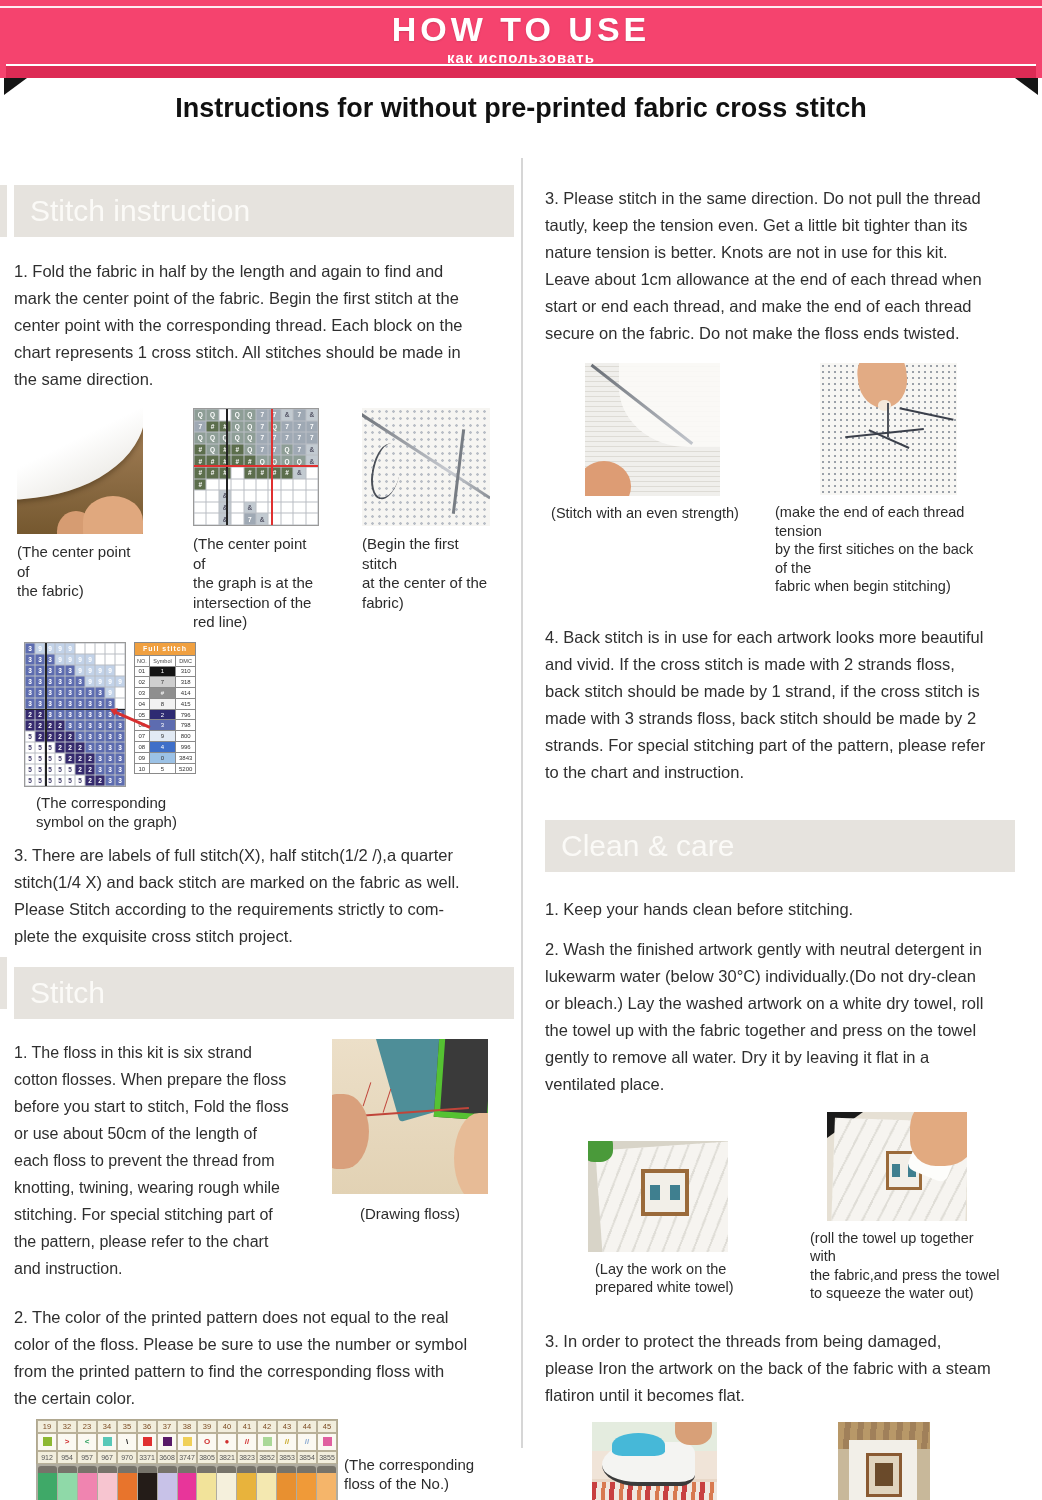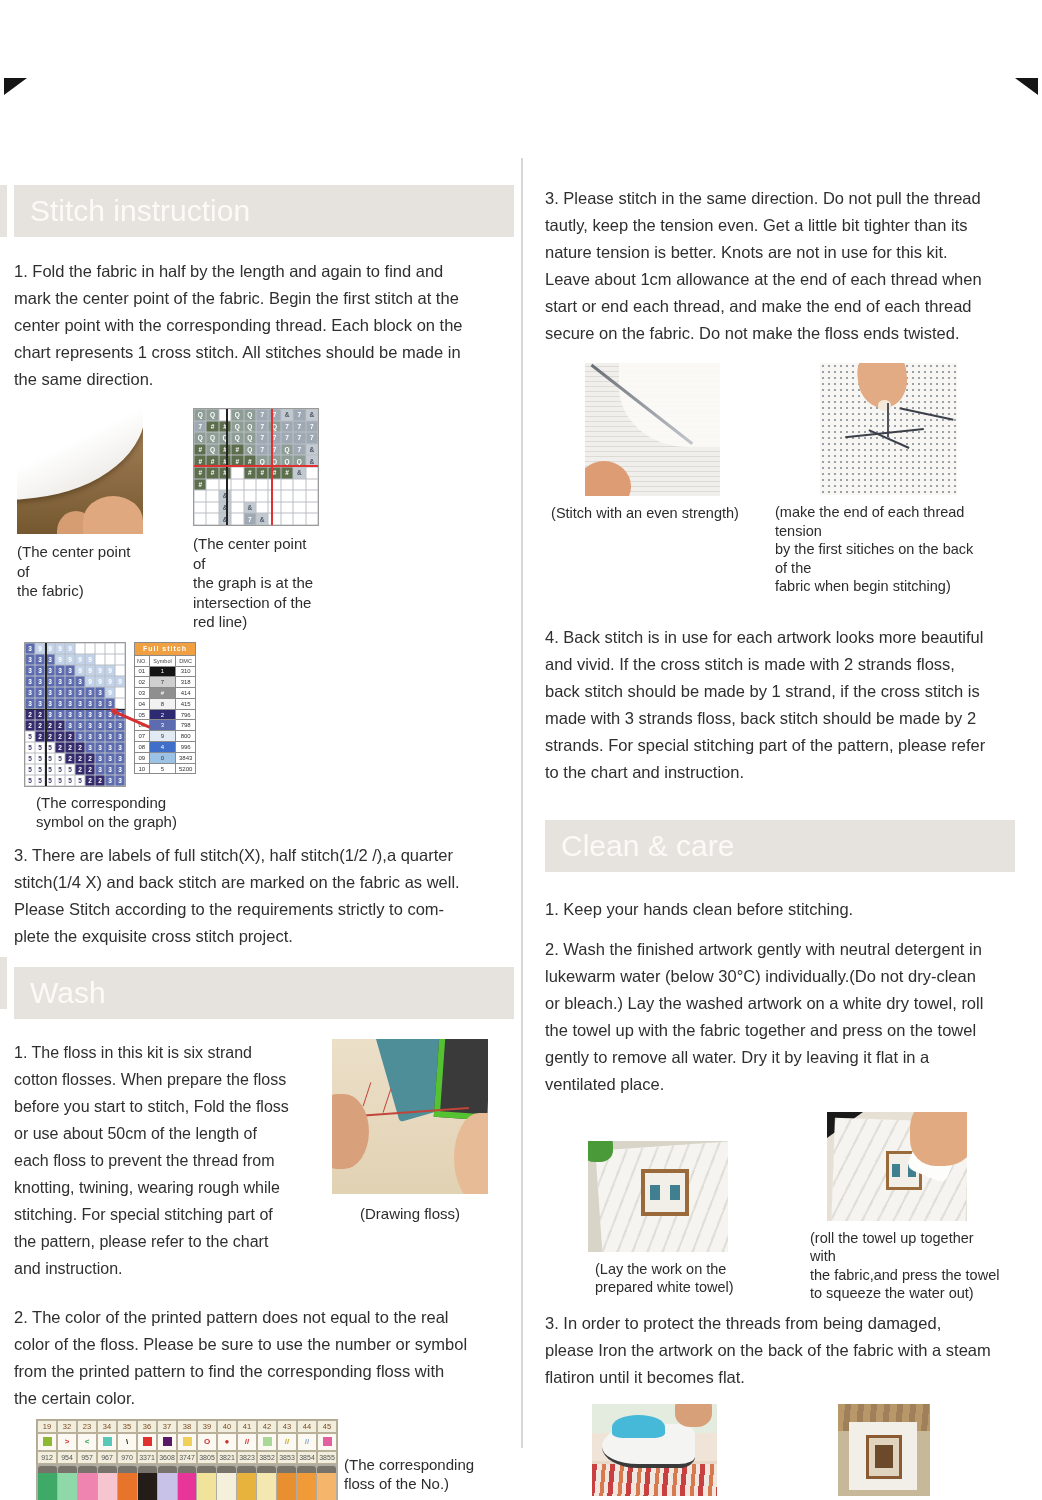--- a/index.html
+++ b/index.html
@@ -146,21 +146,21 @@
     transform:rotate(-4deg); }
   .towel2 { transform:rotate(2deg); left:4%; top:8%; }
   .motif { position:absolute; left:38%; top:26%; width:34%; height:42%; border:4px solid #9a6a3a; background:#f2efe8; }
   .motif .w1,.motif .w2 { position:absolute; top:30%; width:26%; height:40%; background:#3f7f8f; }
   .motif .w1 { left:12%; } .motif .w2 { right:12%; }
   .motif2 { left:42%; top:36%; width:26%; height:36%; border-width:3px; }
   .greenery { position:absolute; left:-4%; top:-7%; width:22%; height:26%; background:#4a9a3a; border-radius:40%; }
   .darkcorner { position:absolute; left:0; top:0; width:0; height:0; border-top:26px solid #1a1a1a; border-right:36px solid transparent; }
   .roll-hand { position:absolute; right:-7%; top:-12%; width:48%; height:62%; background:#e2aa80; border-radius:45% 55% 50% 40%; }
   .roll-cloth { position:absolute; right:10%; top:28%; width:30%; height:32%; background:#fdfdfb; transform:rotate(22deg); border-radius:20%; }
-  .c-p3 { margin-top:7px; }
+  .c-p3 { margin-top:25px; }
   .i-figrow { margin-top:13px; }
   .if1 { width:210px; }
   .if1 .photo { margin-left:47px; }
   .if2 { width:215px; margin-left:25px; }
   .if2 .photo { margin-left:58px; }
   #ph-iron { width:125px; height:92px; background:linear-gradient(180deg,#e4ecdf 0 32%,#f0e4d8 32% 62%,#e8d8c8 62% 100%); }
   .iron-fabric { position:absolute; bottom:0; left:0; right:0; height:34%;
     background:repeating-linear-gradient(95deg,#c84040 0 5px,#f0e8e0 5px 10px,#d87a50 10px 14px,#f0e8e0 14px 18px); }
   .iron-body { position:absolute; left:8%; top:22%; width:74%; height:48%; background:#f4f4f2;
     border-radius:50% 20% 20% 45% / 60% 30% 30% 55%; border-bottom:4px solid #3a3a3a; }
@@ -171,23 +171,30 @@
     background:repeating-linear-gradient(95deg,#b89868 0 7px,#a0805a 7px 13px); }
   .dry-cloth { position:absolute; left:12%; top:20%; width:74%; height:74%; background:#f2efe8; }
   .dry-motif { position:absolute; left:30%; top:34%; width:40%; height:48%; border:3px solid #8a5a32; background:#e0d4be; }
   .dry-motif span { position:absolute; left:20%; top:20%; width:58%; height:58%; background:#6a4a2a; }
 </style>
 </head>
 <body>
 
 <div class="page">
 
+  <div class="banner">
+    <div class="banner-topline"></div>
+    <div class="banner-title">HOW TO USE</div>
+    <div class="banner-subtitle">как использовать</div>
+    <div class="banner-strip"></div>
+  </div>
   <div class="fold fold-left"></div>
   <div class="fold fold-right"></div>
 
+  <div class="page-title">Instructions for without pre-printed fabric cross stitch</div>
 
   <div class="divider"></div>
   <div class="edge-mark" style="top:185px;"></div>
   <div class="edge-mark" style="top:957px;"></div>
 
   <div class="col-left">
 
     <div class="secbar l-sec1">Stitch instruction</div>
 
     <p class="body l-p1">1. Fold the fabric in half by the length and again to find and
@@ -312,20 +319,30 @@
               <span style="background: rgb(255, 255, 255); color: rgb(153, 153, 153);"></span>
             </div>
           <div class="ov blk-v"></div>
           <div class="ov red-v"></div>
           <div class="ov red-h"></div>
         </div>
         <figcaption class="cap">(The center point of
 the graph is at the
 intersection of the
 red line)</figcaption>
+      </figure>
+      <figure class="lf3">
+        <div class="photo" id="ph-needle1">
+          <div class="thread-curl"></div>
+          <div class="needle"></div>
+          <div class="needle-v"></div>
+        </div>
+        <figcaption class="cap">(Begin the first stitch
+at the center of the
+fabric)</figcaption>
       </figure>
     </div>
 
     <div class="p2block">
       <div class="chartblock">
         <div class="chartrow">
           <div class="pattern-frame" style="width:102px;height:145px;">
             <div class="pgrid" id="pattern-large" style="grid-template-columns: repeat(10, 1fr);">
                 <span style="background: rgb(93, 108, 176); color: rgb(255, 255, 255);">3</span>
                 <span style="background: rgb(194, 210, 232); color: rgb(255, 255, 255);">9</span>
@@ -528,21 +545,21 @@
         <div class="cap chart-cap">(The corresponding
 symbol on the graph)</div>
       </div>
     </div>
 
     <p class="body l-p3">3. There are labels of full stitch(X), half stitch(1/2 /),a quarter
 stitch(1/4 X) and back stitch are marked on the fabric as well.
 Please Stitch according to the requirements strictly to com-
 plete the exquisite cross stitch project.</p>
 
-    <div class="secbar notesbar">Wash</div>
+    <div class="secbar notesbar">Stitch</div>
 
     <div class="notesrow">
       <p class="body n1text">1. The floss in this kit is six strand
 cotton flosses. When prepare the floss
 before you start to stitch, Fold the floss
 or use about 50cm of the length of
 each floss to prevent the thread from
 knotting, twining, wearing rough while
 stitching. For special stitching part of
 the pattern, please refer to the chart

